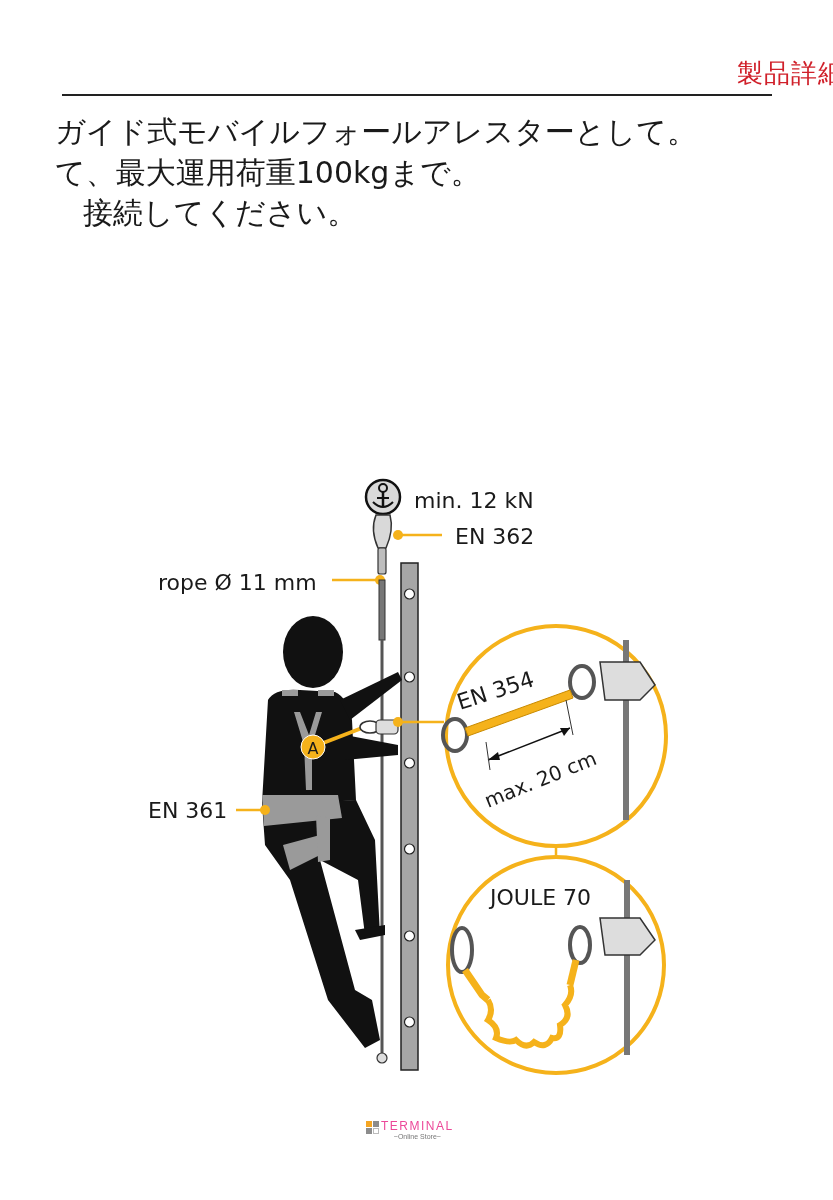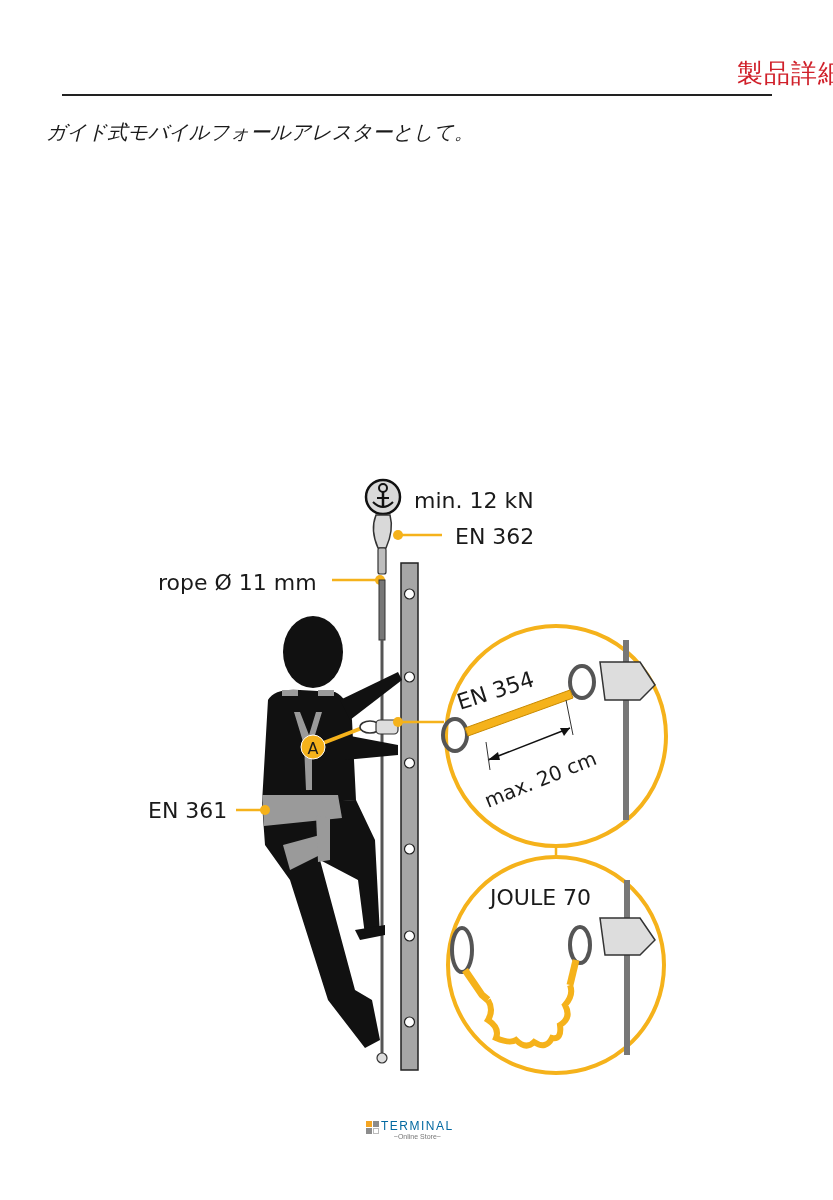--- a/index.html
+++ b/index.html
@@ -1,41 +1,43 @@
 <!DOCTYPE html>
 <html><head>
 <meta charset="utf-8">
 <style>
   html, body { margin: 0; padding: 0; background: #ffffff; }
   body { width: 833px; height: 1200px; position: relative; overflow: hidden;
          font-family: "DejaVu Sans", "Liberation Sans", sans-serif; color: #1a1a1a; }
   .title { position: absolute; left: 0; width: 833px; top: 56px; text-align: right;
            font-size: 26px; color: #d0202a; letter-spacing: 1px; margin-left: 12px; }
   .rule { position: absolute; left: 62px; width: 710px; top: 94px; height: 2px; background: #222; }
-  .desc { position: absolute; left: 46px; top: 112px; width: 740px; font-size: 20px; line-height: 40.5px; font-style: italic; }
+  .desc { position: absolute; left: 55px; top: 112px; width: 740px; font-size: 30px; line-height: 40.5px; }
   .desc p { margin: 0; }
   .desc .indent { padding-left: 28px; }
   .diagram { position: absolute; left: 0; top: 470px; width: 717px; height: 630px; text-align: center; }
   .diagram svg { display: block; }
   .lbl { font-family: "DejaVu Sans", sans-serif; fill: #1a1a1a; }
   .footer-logo { position: absolute; left: 366px; top: 1120px; display: flex; align-items: flex-start; }
   .logo-grid { width: 12px; height: 12px; display: grid; grid-template-columns: 6px 6px; grid-template-rows: 6px 6px; gap: 1px; margin-right: 3px; margin-top: 1px; }
   .logo-grid span { display: block; }
   .logo-text { display: flex; flex-direction: column; line-height: 1; }
-  .logo-main { font-family: "Liberation Sans", sans-serif; font-size: 12px; letter-spacing: 1.5px; color: #0369a1; }
+  .logo-main { font-family: "Liberation Sans", sans-serif; font-size: 12px; letter-spacing: 1.5px; color: #ec4899; }
   .logo-sub { font-family: "Liberation Sans", sans-serif; font-size: 7px; color: #777; text-align: center; margin-top: 1px; }
 </style>
 </head>
 <body>
 
 <div class="title">製品詳細</div>
 <div class="rule"></div>
 
 <div class="desc">
   <p>ガイド式モバイルフォールアレスターとして。</p>
+  <p>て、最大運用荷重100kgまで。</p>
+  <p class="indent">接続してください。</p>
 </div>
 
 <div class="diagram">
   <svg width="833" height="630" viewBox="0 470 833 630" xmlns="http://www.w3.org/2000/svg">
 
     <g>
       <circle cx="383" cy="497" r="17" fill="#d9d9d9" stroke="#111" stroke-width="2.5"></circle>
       <circle cx="383" cy="488" r="4" fill="none" stroke="#111" stroke-width="2"></circle>
       <line x1="383" y1="492" x2="383" y2="507" stroke="#111" stroke-width="2.5"></line>
       <line x1="377" y1="498" x2="389" y2="498" stroke="#111" stroke-width="2"></line>

